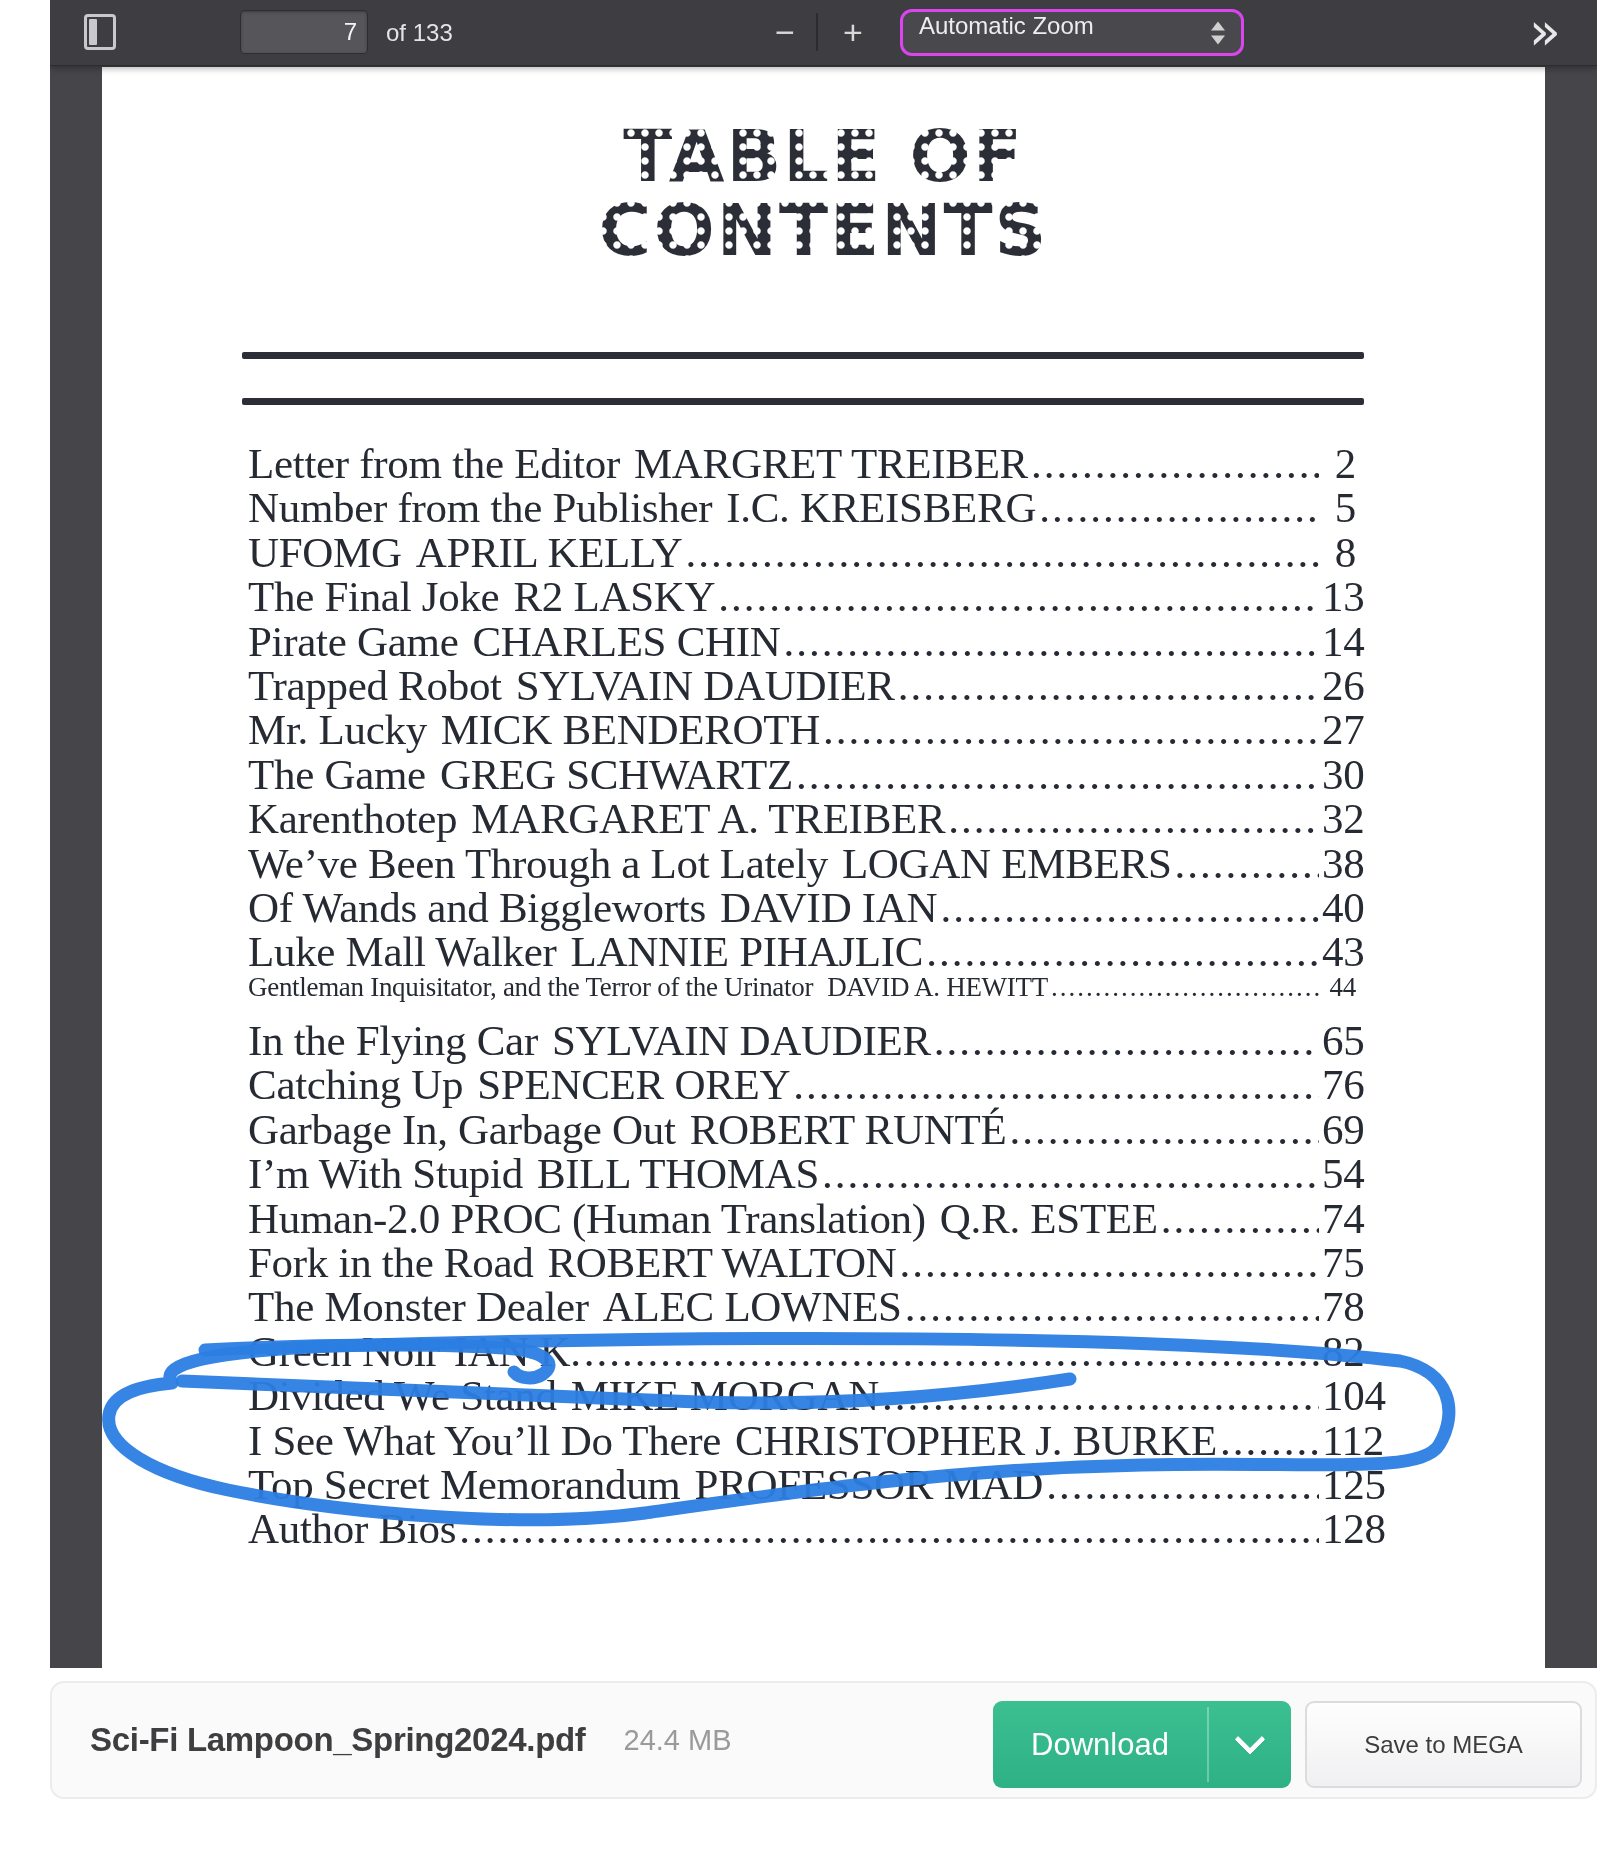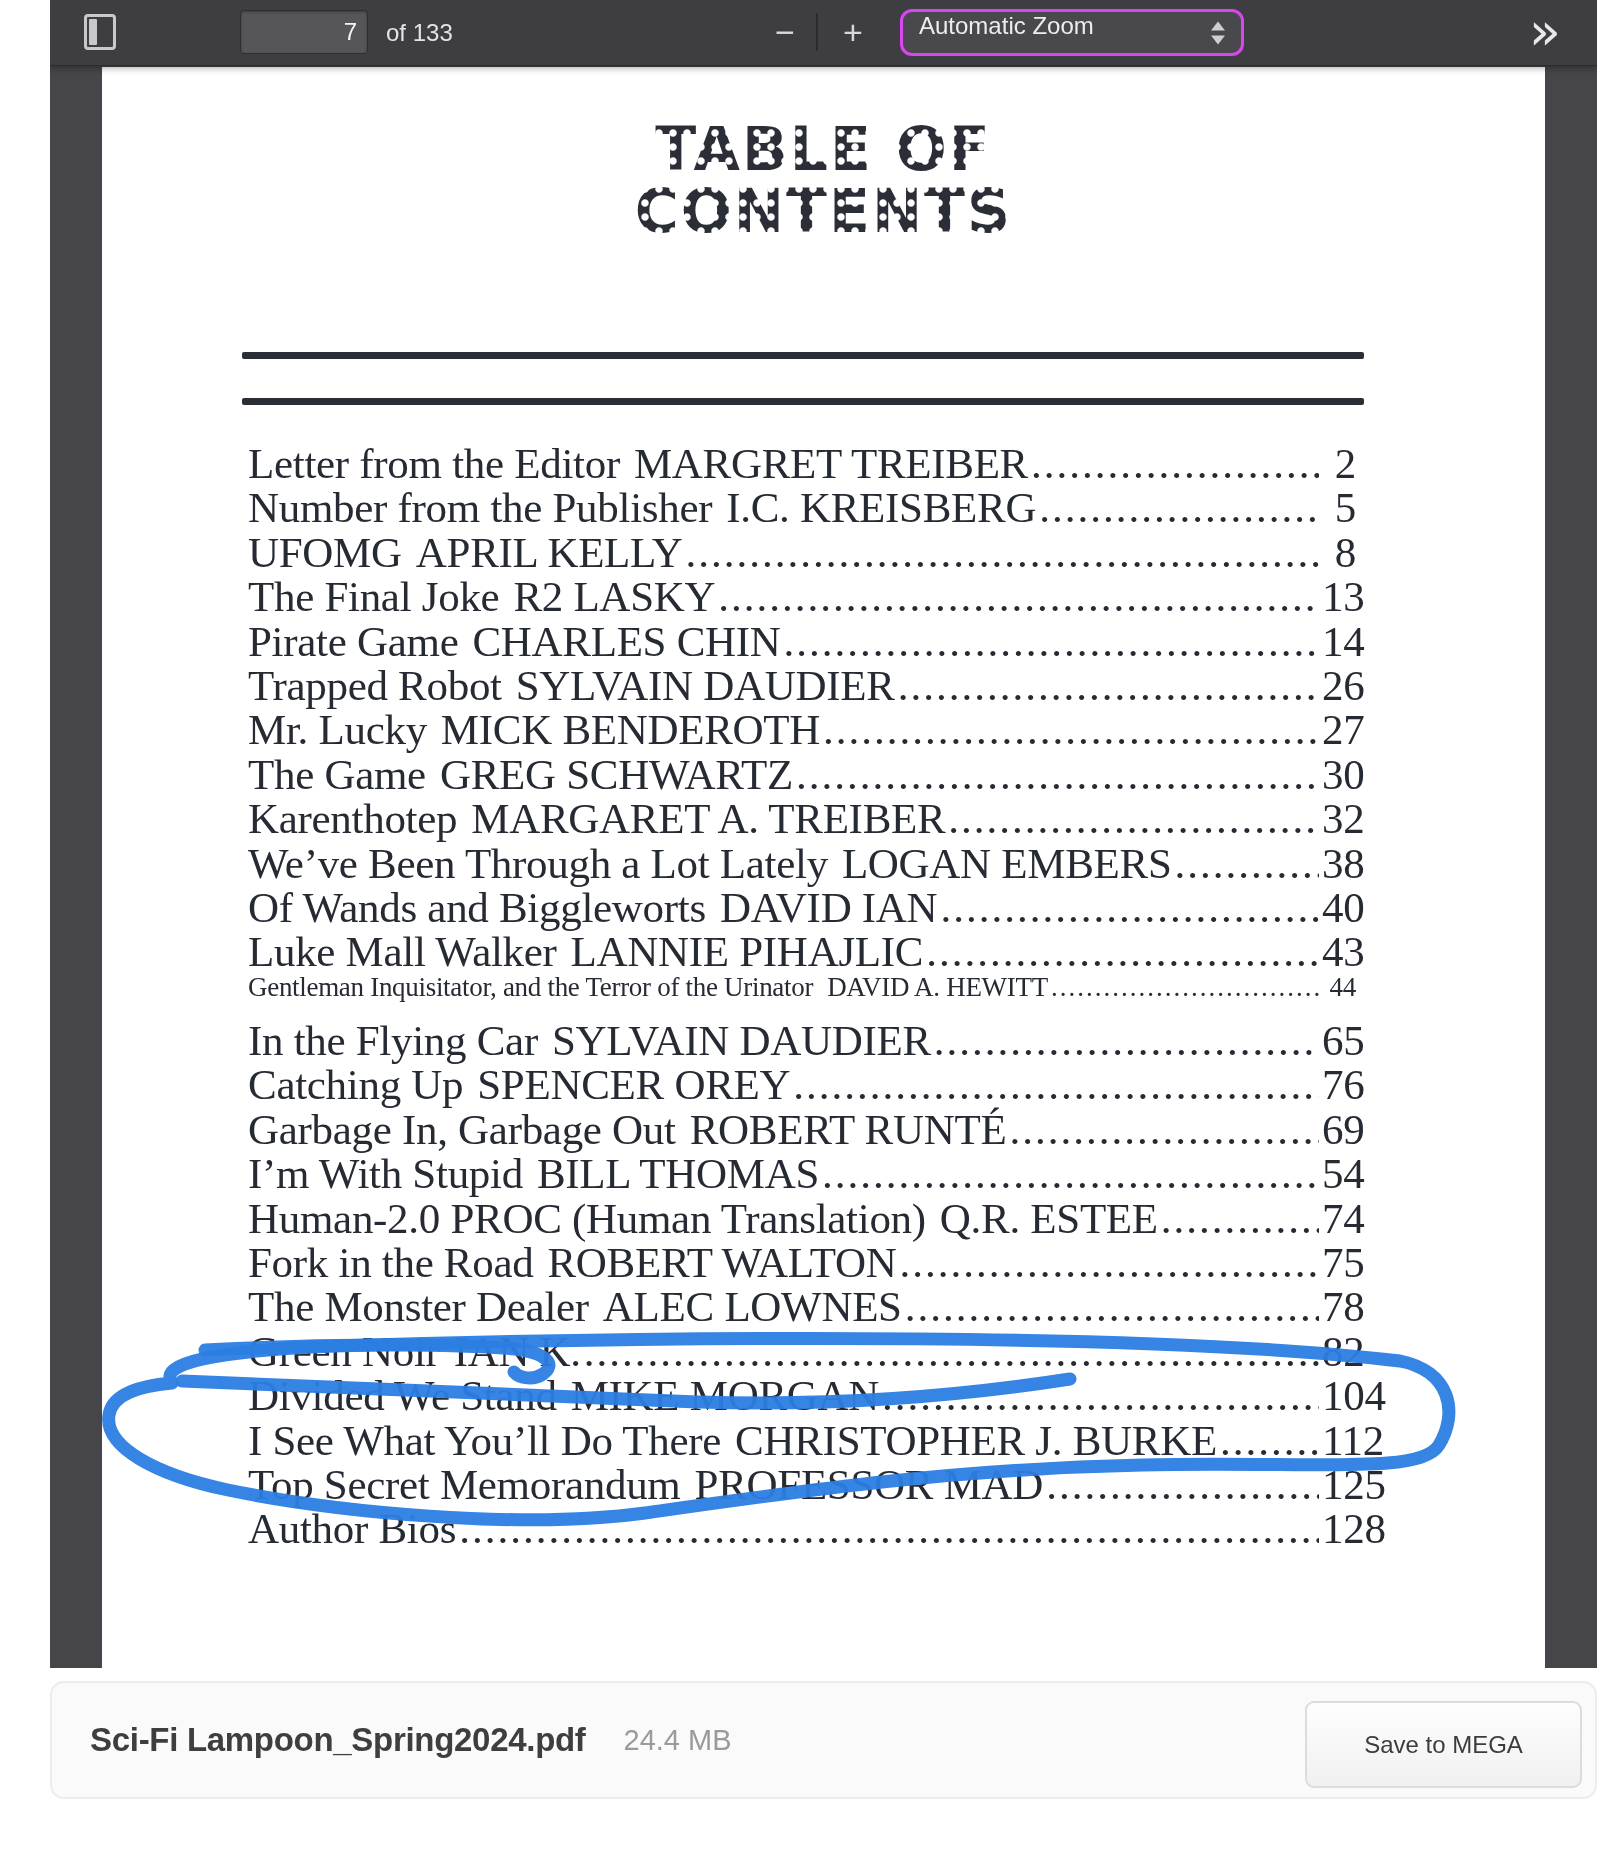--- a/index.html
+++ b/index.html
@@ -39,21 +39,21 @@
   .tri-up{width:0;height:0;border-left:7px solid transparent;border-right:7px solid transparent;
     border-bottom:9px solid #cfcfcf;}
   .tri-down{width:0;height:0;border-left:7px solid transparent;border-right:7px solid transparent;
     border-top:9px solid #cfcfcf;}
   .btn-expand{position:absolute;left:1462px;top:0;height:62px;width:66px;display:flex;
     align-items:center;justify-content:center;color:#e8e8e8;font-size:52px;cursor:pointer;
     font-family:"DejaVu Sans",sans-serif;}
 
   
   .doc-title{position:absolute;left:0;right:0;top:52px;text-align:center;
-    font-family:"DejaVu Sans",sans-serif;font-weight:900;font-size:60px;line-height:1.03;
+    font-family:"DejaVu Sans",sans-serif;font-weight:900;font-size:72px;line-height:1.03;
     letter-spacing:2px;color:#2b2e37;}
   @supports ((-webkit-background-clip:text) or (background-clip:text)){
     .doc-title{
       background-color:#2b2e37;
       background-image:radial-gradient(circle,#ffffff 3.1px,rgba(255,255,255,0) 4.3px);
       background-size:14px 14px;background-position:4px 7px;
       -webkit-background-clip:text;background-clip:text;color:transparent;}
   }
   .rule{position:absolute;left:140px;width:1122px;height:7px;background:#2b2e36;border-radius:2px;}
   .rule1{top:285px;} .rule2{top:331px;}
@@ -302,16 +302,23 @@
   <path d="M 205,1350 C 320,1344 450,1343 515,1349 C 546,1353 557,1364 543,1374 C 534,1380 520,1379 514,1372" fill="none" stroke-width="13" stroke-linecap="round" stroke-linejoin="round" opacity="0.95" stroke="#2b7de2"></path>
   <path d="M 172,1383 C 158,1363 214,1351 335,1346 C 700,1335 1165,1333 1400,1361 C 1450,1371 1459,1412 1439,1445 C 1421,1475 1310,1461 1142,1465 C 950,1469 800,1491 645,1513 C 520,1530 335,1512 228,1490 C 156,1475 104,1447 109,1415 C 112,1395 137,1386 172,1383" fill="none" stroke-width="13" stroke-linecap="round" stroke-linejoin="round" opacity="0.95" stroke="#2b7de2"></path>
   <path d="M 182,1381 C 340,1387 520,1396 700,1402 C 830,1406 960,1396 1070,1379" fill="none" stroke-width="13" stroke-linecap="round" stroke-linejoin="round" opacity="0.95" stroke="#2b7de2"></path>
 </svg>
 
 <div class="file-bar">
   <div class="file-info">
     <span class="file-name">Sci-Fi Lampoon_Spring2024.pdf</span>
     <span class="file-size">24.4 MB</span>
   </div>
+  <div class="btn-download">
+    <span class="dl-main">Download</span>
+    <span class="dl-split"></span>
+    <span class="dl-caret">
+      <span class="caret"></span>
+    </span>
+  </div>
   <div class="btn-save">
     <span>Save to MEGA</span>
   </div>
 </div>
 
 </body></html>

